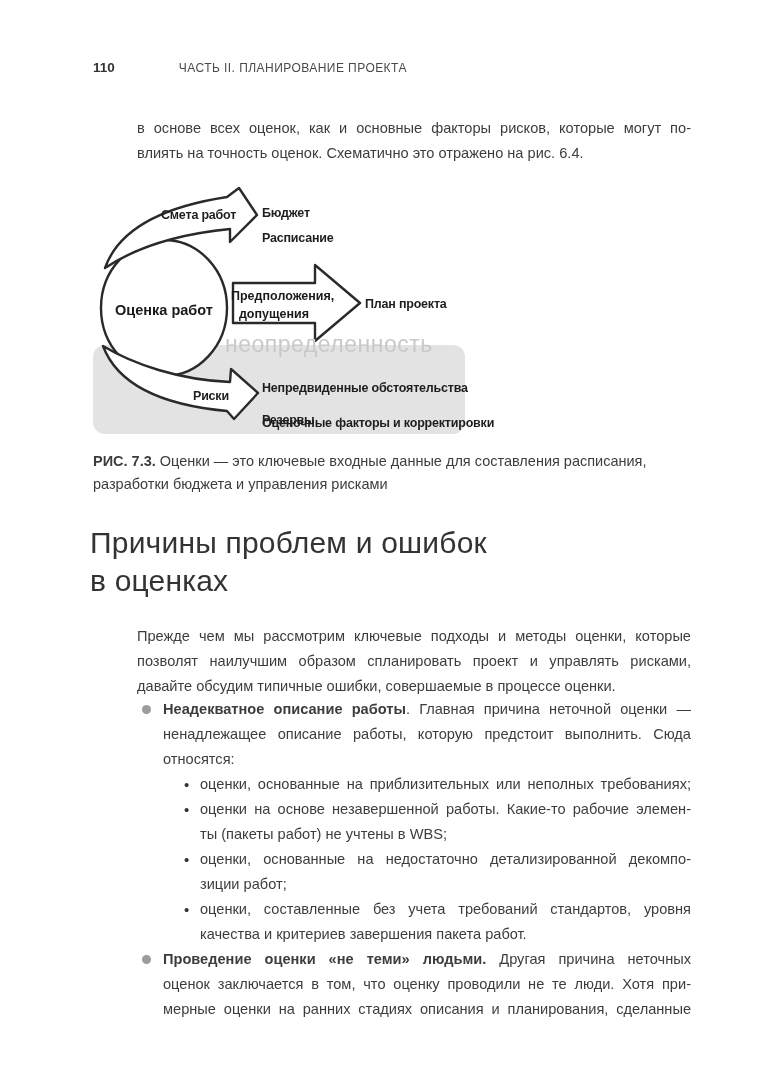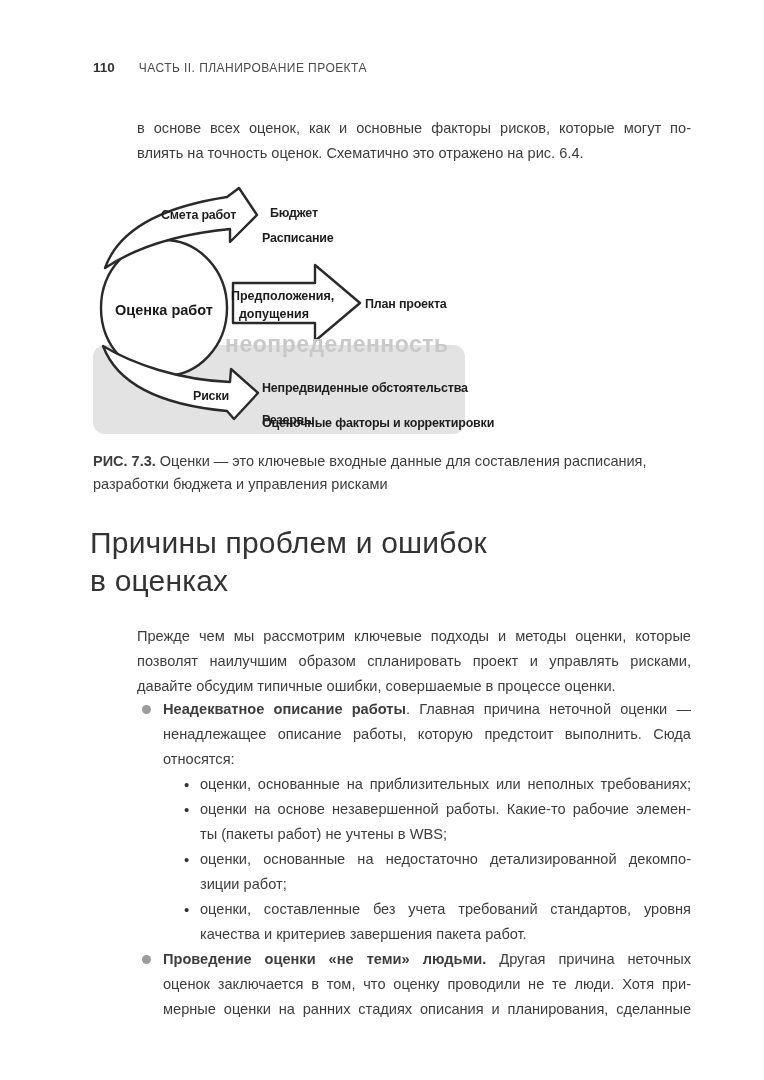--- a/index.html
+++ b/index.html
@@ -1,20 +1,20 @@
 <!DOCTYPE html>
 <html style="--text: #3d3d3d; --uncertainty: #c9c9c9; --bullet: #9c9c9c; --figure_box: #e3e3e3; --stroke: #2a2a2a;"><head>
 <meta charset="utf-8">
 <style>
   html,body{margin:0;padding:0;background:#fff;}
   .page{position:relative;width:764px;height:1080px;background:#fff;overflow:hidden;
         font-family:"Liberation Sans","DejaVu Sans",sans-serif;color:var(--text,#3d3d3d);}
 
   
-  .hdr{position:absolute;left:93px;top:60px;display:flex;align-items:baseline;gap:24px;}
+  .hdr{position:absolute;left:93px;top:60px;display:flex;align-items:baseline;gap:64px;}
   .pnum{font-size:13.5px;font-weight:700;color:#333;}
   .rtitle{font-size:12px;letter-spacing:.45px;color:#4a4a4a;}
 
   
   .ln{height:25px;line-height:25px;font-size:14.6px;overflow:hidden;}
   .ln.j{text-align:justify;text-align-last:justify;white-space:normal;}
   .ln.last{white-space:nowrap;}
   .b{font-weight:700;}
 
   .intro{position:absolute;left:137px;top:116px;width:554px;}
@@ -22,21 +22,21 @@
 
   
   .fig{position:absolute;left:93px;top:186px;width:600px;height:258px;}
   .fig svg{position:absolute;left:0;top:0;}
   .flab{position:absolute;font-weight:700;font-size:12.5px;line-height:16px;
         letter-spacing:-.2px;color:#1e1e1e;white-space:nowrap;}
   .fcirc-label{position:absolute;left:6px;top:116px;width:130px;text-align:center;
         font-weight:700;font-size:14.5px;color:#1a1a1a;}
   .fmid{position:absolute;left:138px;top:101px;width:86px;text-align:center;
         font-weight:700;font-size:12.5px;line-height:18px;color:#1a1a1a;}
-  .funcert{position:absolute;left:132px;top:145px;font-weight:700;font-size:23px;
+  .funcert{position:absolute;left:132px;top:145px;font-weight:400;font-size:23px;
         letter-spacing:.5px;color:var(--uncertainty,#c9c9c9);white-space:nowrap;}
 
   
   .caption{position:absolute;left:93px;top:450px;width:612px;}
   .cap-ln{height:23px;line-height:23px;font-size:14.5px;white-space:nowrap;overflow:hidden;}
 
   
   .heading{position:absolute;left:90px;top:524px;font-size:30px;line-height:37.5px;
         font-weight:400;letter-spacing:.2px;color:#333;}
 
@@ -69,21 +69,21 @@
       <ellipse cx="71" cy="122" rx="63" ry="68" style="fill:#fff;stroke:var(--stroke,#2a2a2a);stroke-width:2.4"></ellipse>
       <path d="M12,82 C24,48 62,22 134,11 L146,2 L164,29 L137,56 L137,43 C86,48 42,62 12,82 Z" style="fill:#fff;stroke:var(--stroke,#2a2a2a);stroke-width:2.4;stroke-linejoin:round"></path>
       <path d="M10,160 C22,192 58,218 134,225 L141,233 L165,207 L138,183 L137,196 C86,194 40,178 10,160 Z" style="fill:#fff;stroke:var(--stroke,#2a2a2a);stroke-width:2.4;stroke-linejoin:round"></path>
       <path d="M140,97 L222,97 L222,79 L267,117 L222,155 L222,137 L140,137 Z" style="fill:#fff;stroke:var(--stroke,#2a2a2a);stroke-width:2.4;stroke-linejoin:round"></path>
     </svg>
 
     <div class="funcert">неопределенность</div>
     <div class="fcirc-label">Оценка работ</div>
 
     <div class="flab" style="left:68px;top:21px;">Смета работ</div>
-    <div class="flab" style="left:169px;top:19px;margin-left:8px;">Бюджет</div>
+    <div class="flab" style="left:169px;top:19px;">Бюджет</div>
     <div class="flab" style="left:169px;top:44px;">Расписание</div>
 
     <div class="fmid">
       <div>Предположения,</div>
       <div>допущения</div>
     </div>
     <div class="flab" style="left:272px;top:110px;">План проекта</div>
 
     <div class="flab" style="left:100px;top:202px;">Риски</div>
     <div class="flab" style="left:169px;top:194px;">Непредвиденные обстоятельства</div>

